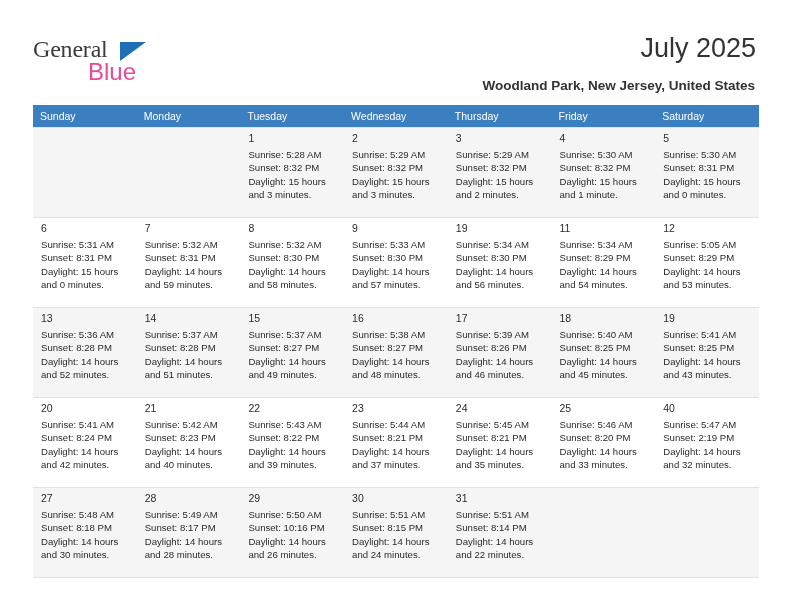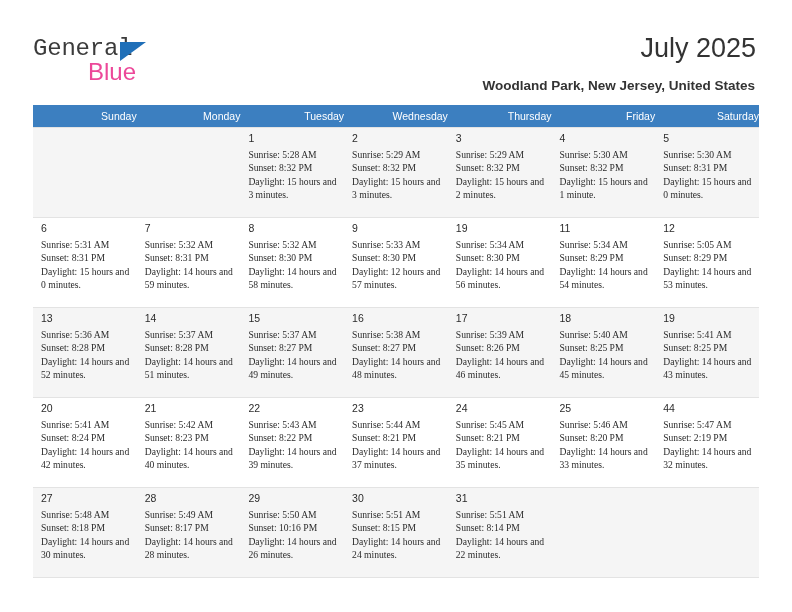--- a/index.html
+++ b/index.html
@@ -37,21 +37,21 @@
     height: 50px;
   }
   .logo-general {
     position: absolute;
     left: 0;
     top: 0;
     font-size: 24px;
     color: #3b3b3b;
     letter-spacing: -0.2px;
     line-height: 26px;
-    font-family: Liberation Mono, monospace;
+    font-family: Liberation Serif, serif;
   }
   .logo-tri {
     position: absolute;
     left: 87px;
     top: 6px;
     width: 0;
     height: 0;
     border-left: 26px solid #1f6fb8;
     border-bottom: 19px solid transparent;
   }
@@ -91,21 +91,21 @@
     top: 105px;
     width: 726px;
     border-collapse: collapse;
     table-layout: fixed;
   }
   .cal th {
     background: #3c7fc0;
     color: #ffffff;
     font-size: 10.5px;
     font-weight: normal;
-    text-align: right;
+    text-align: left;
     padding: 5px 0 5px 7px;
     height: 11px;
     border: none;
   }
   .cal td {
     vertical-align: top;
     padding: 0;
     height: 89px;
     border-top: 1px solid #e3e3e3;
     border-bottom: 1px solid #e3e3e3;
@@ -121,21 +121,20 @@
     font-size: 10.5px;
     color: #2b2b2b;
     padding: 4px 0 0 8px;
     line-height: 13px;
   }
   .info {
     padding: 3px 6px 0 8px;
     font-size: 9.6px;
     line-height: 13.3px;
     color: #2b2b2b;
-    font-family: Liberation Serif, serif;
   }
   .info div { white-space: nowrap; }
   .info .daylight { white-space: normal; }
 </style>
 </head>
 <body>
 
 <div class="page">
 
   <div class="header">
@@ -230,21 +229,21 @@
               <div>Sunrise: 5:32 AM</div>
               <div>Sunset: 8:30 PM</div>
               <div class="daylight">Daylight: 14 hours and 58 minutes.</div>
             </div>
           </td>
           <td>
             <div class="daynum">9</div>
             <div class="info">
               <div>Sunrise: 5:33 AM</div>
               <div>Sunset: 8:30 PM</div>
-              <div class="daylight">Daylight: 12 hours and 57 minutes.</div>
+              <div class="daylight">Daylight: 14 hours and 57 minutes.</div>
             </div>
           </td>
           <td>
             <div class="daynum">19</div>
             <div class="info">
               <div>Sunrise: 5:34 AM</div>
               <div>Sunset: 8:30 PM</div>
               <div class="daylight">Daylight: 14 hours and 56 minutes.</div>
             </div>
           </td>
@@ -366,21 +365,21 @@
           </td>
           <td>
             <div class="daynum">25</div>
             <div class="info">
               <div>Sunrise: 5:46 AM</div>
               <div>Sunset: 8:20 PM</div>
               <div class="daylight">Daylight: 14 hours and 33 minutes.</div>
             </div>
           </td>
           <td>
-            <div class="daynum">44</div>
+            <div class="daynum">40</div>
             <div class="info">
               <div>Sunrise: 5:47 AM</div>
               <div>Sunset: 2:19 PM</div>
               <div class="daylight">Daylight: 14 hours and 32 minutes.</div>
             </div>
           </td>
         </tr>
         <tr class="shade">
           <td>
             <div class="daynum">27</div>

